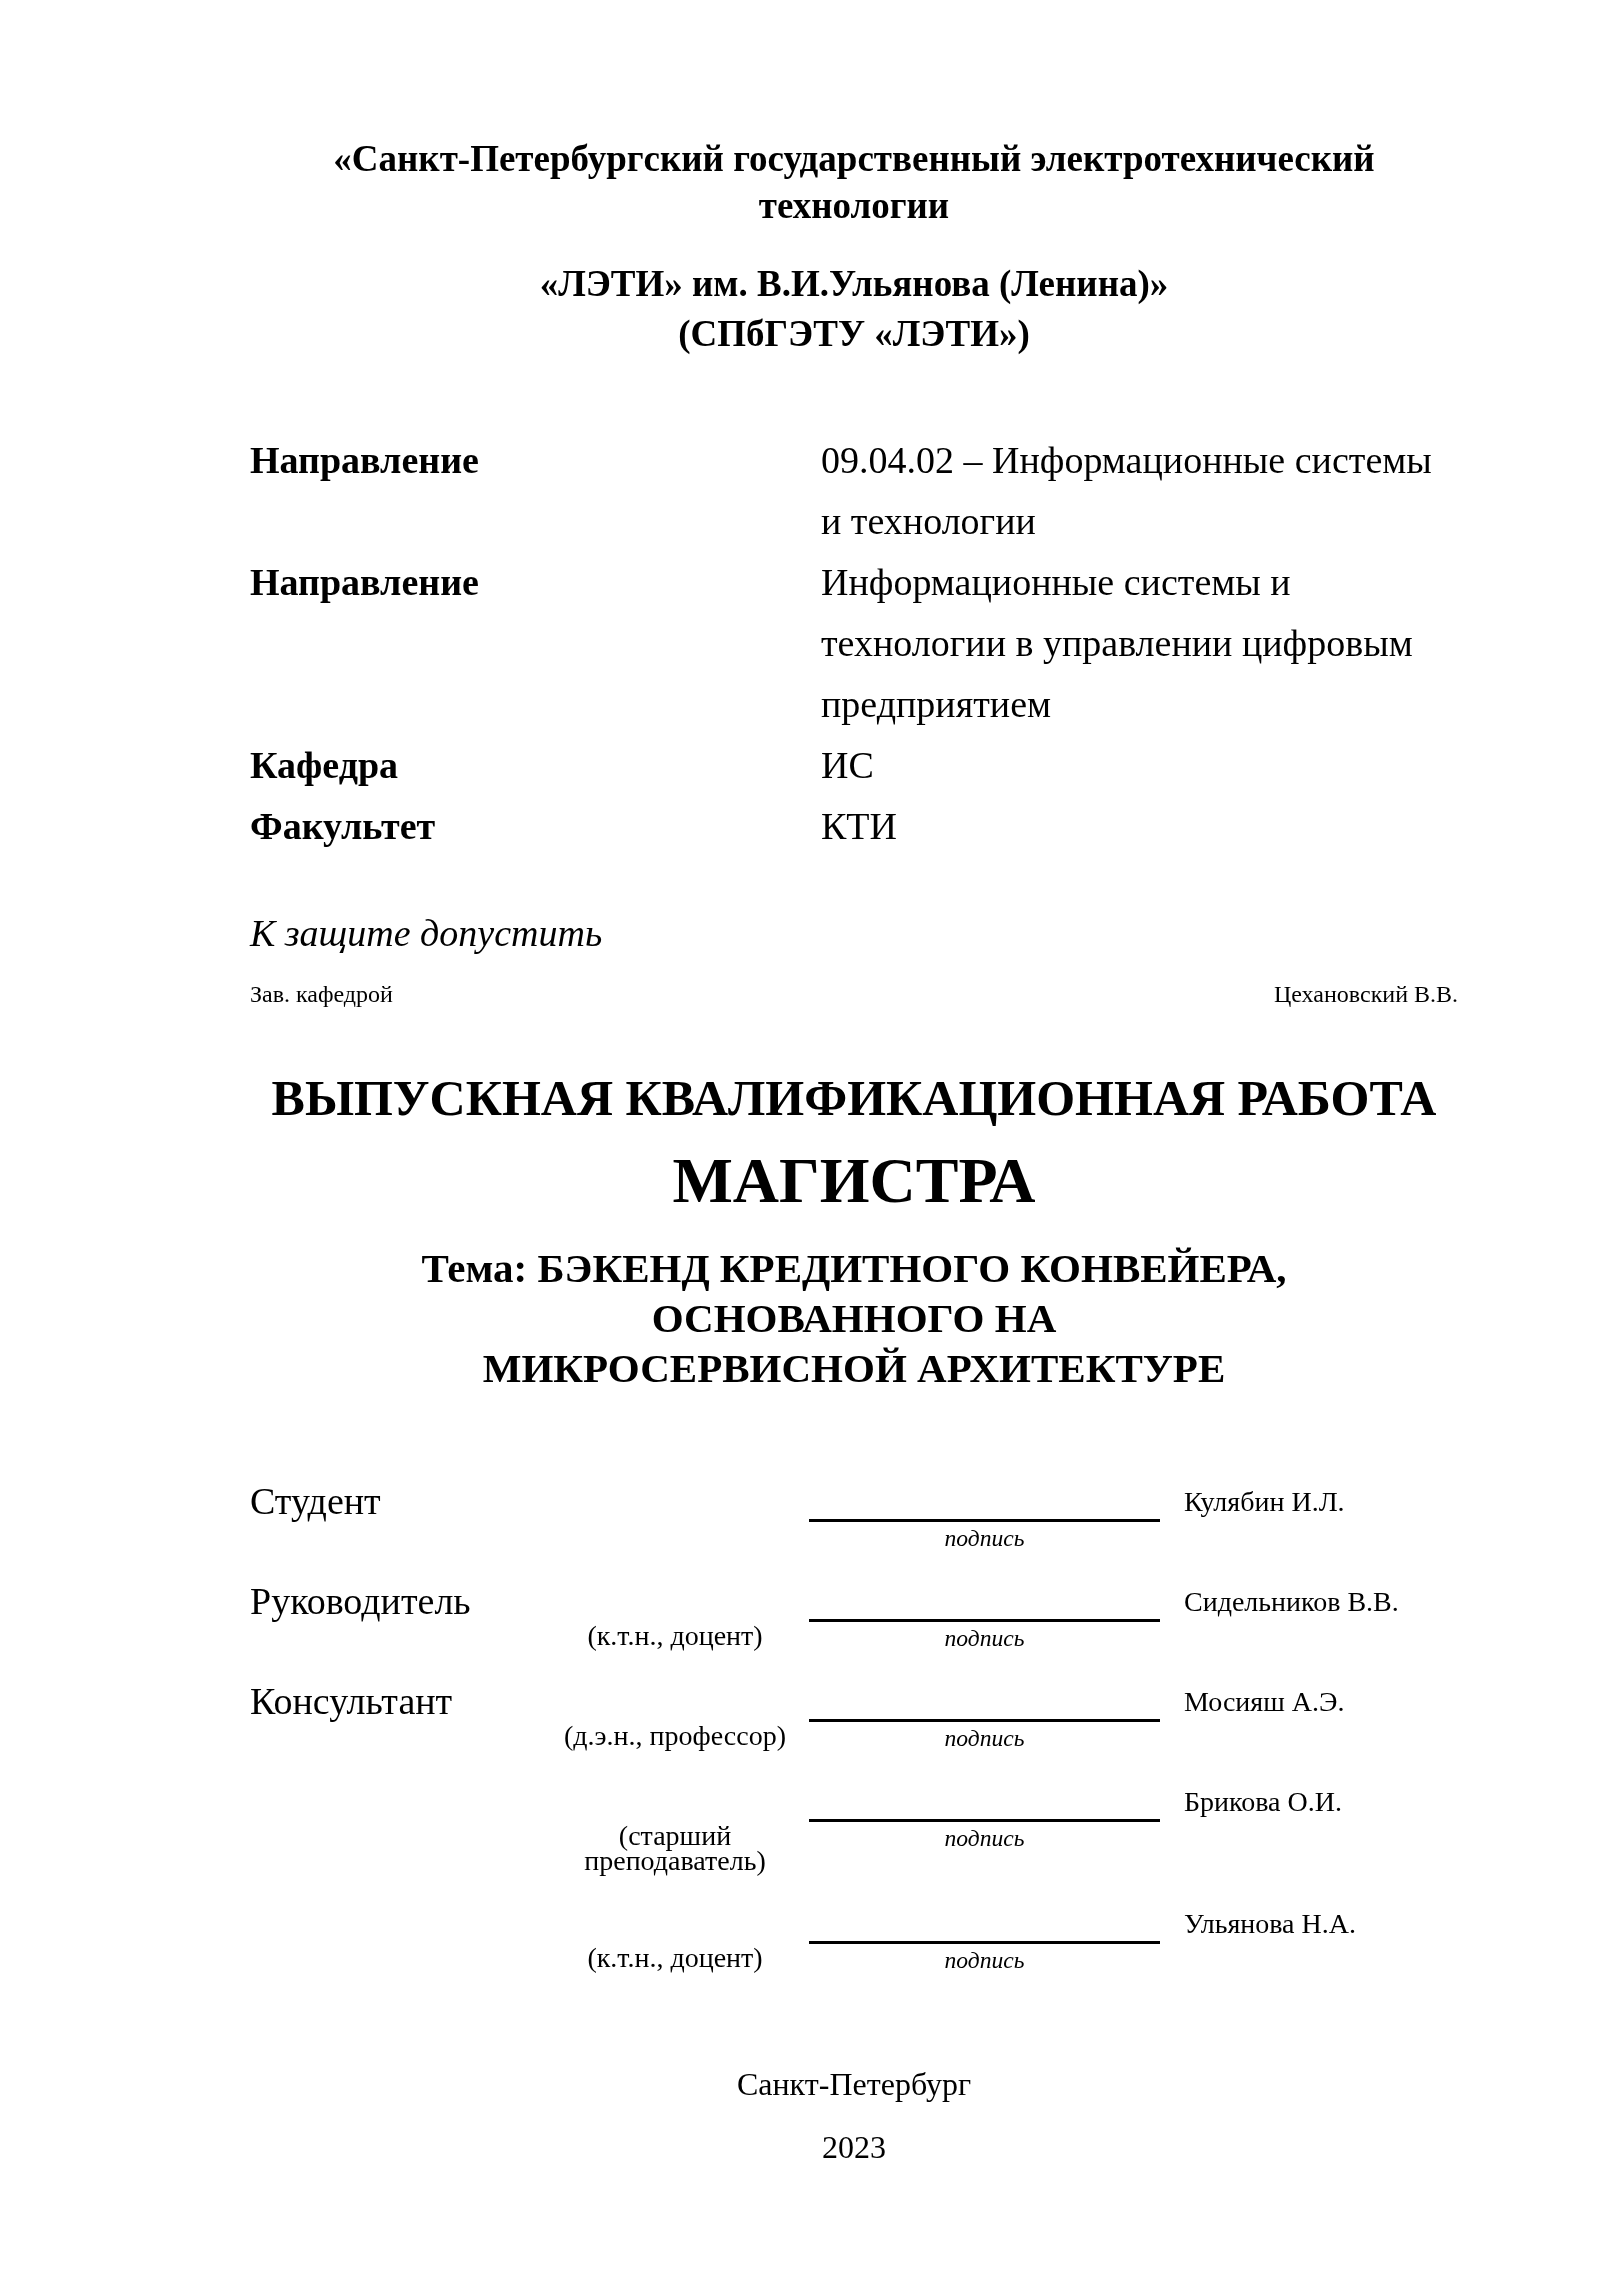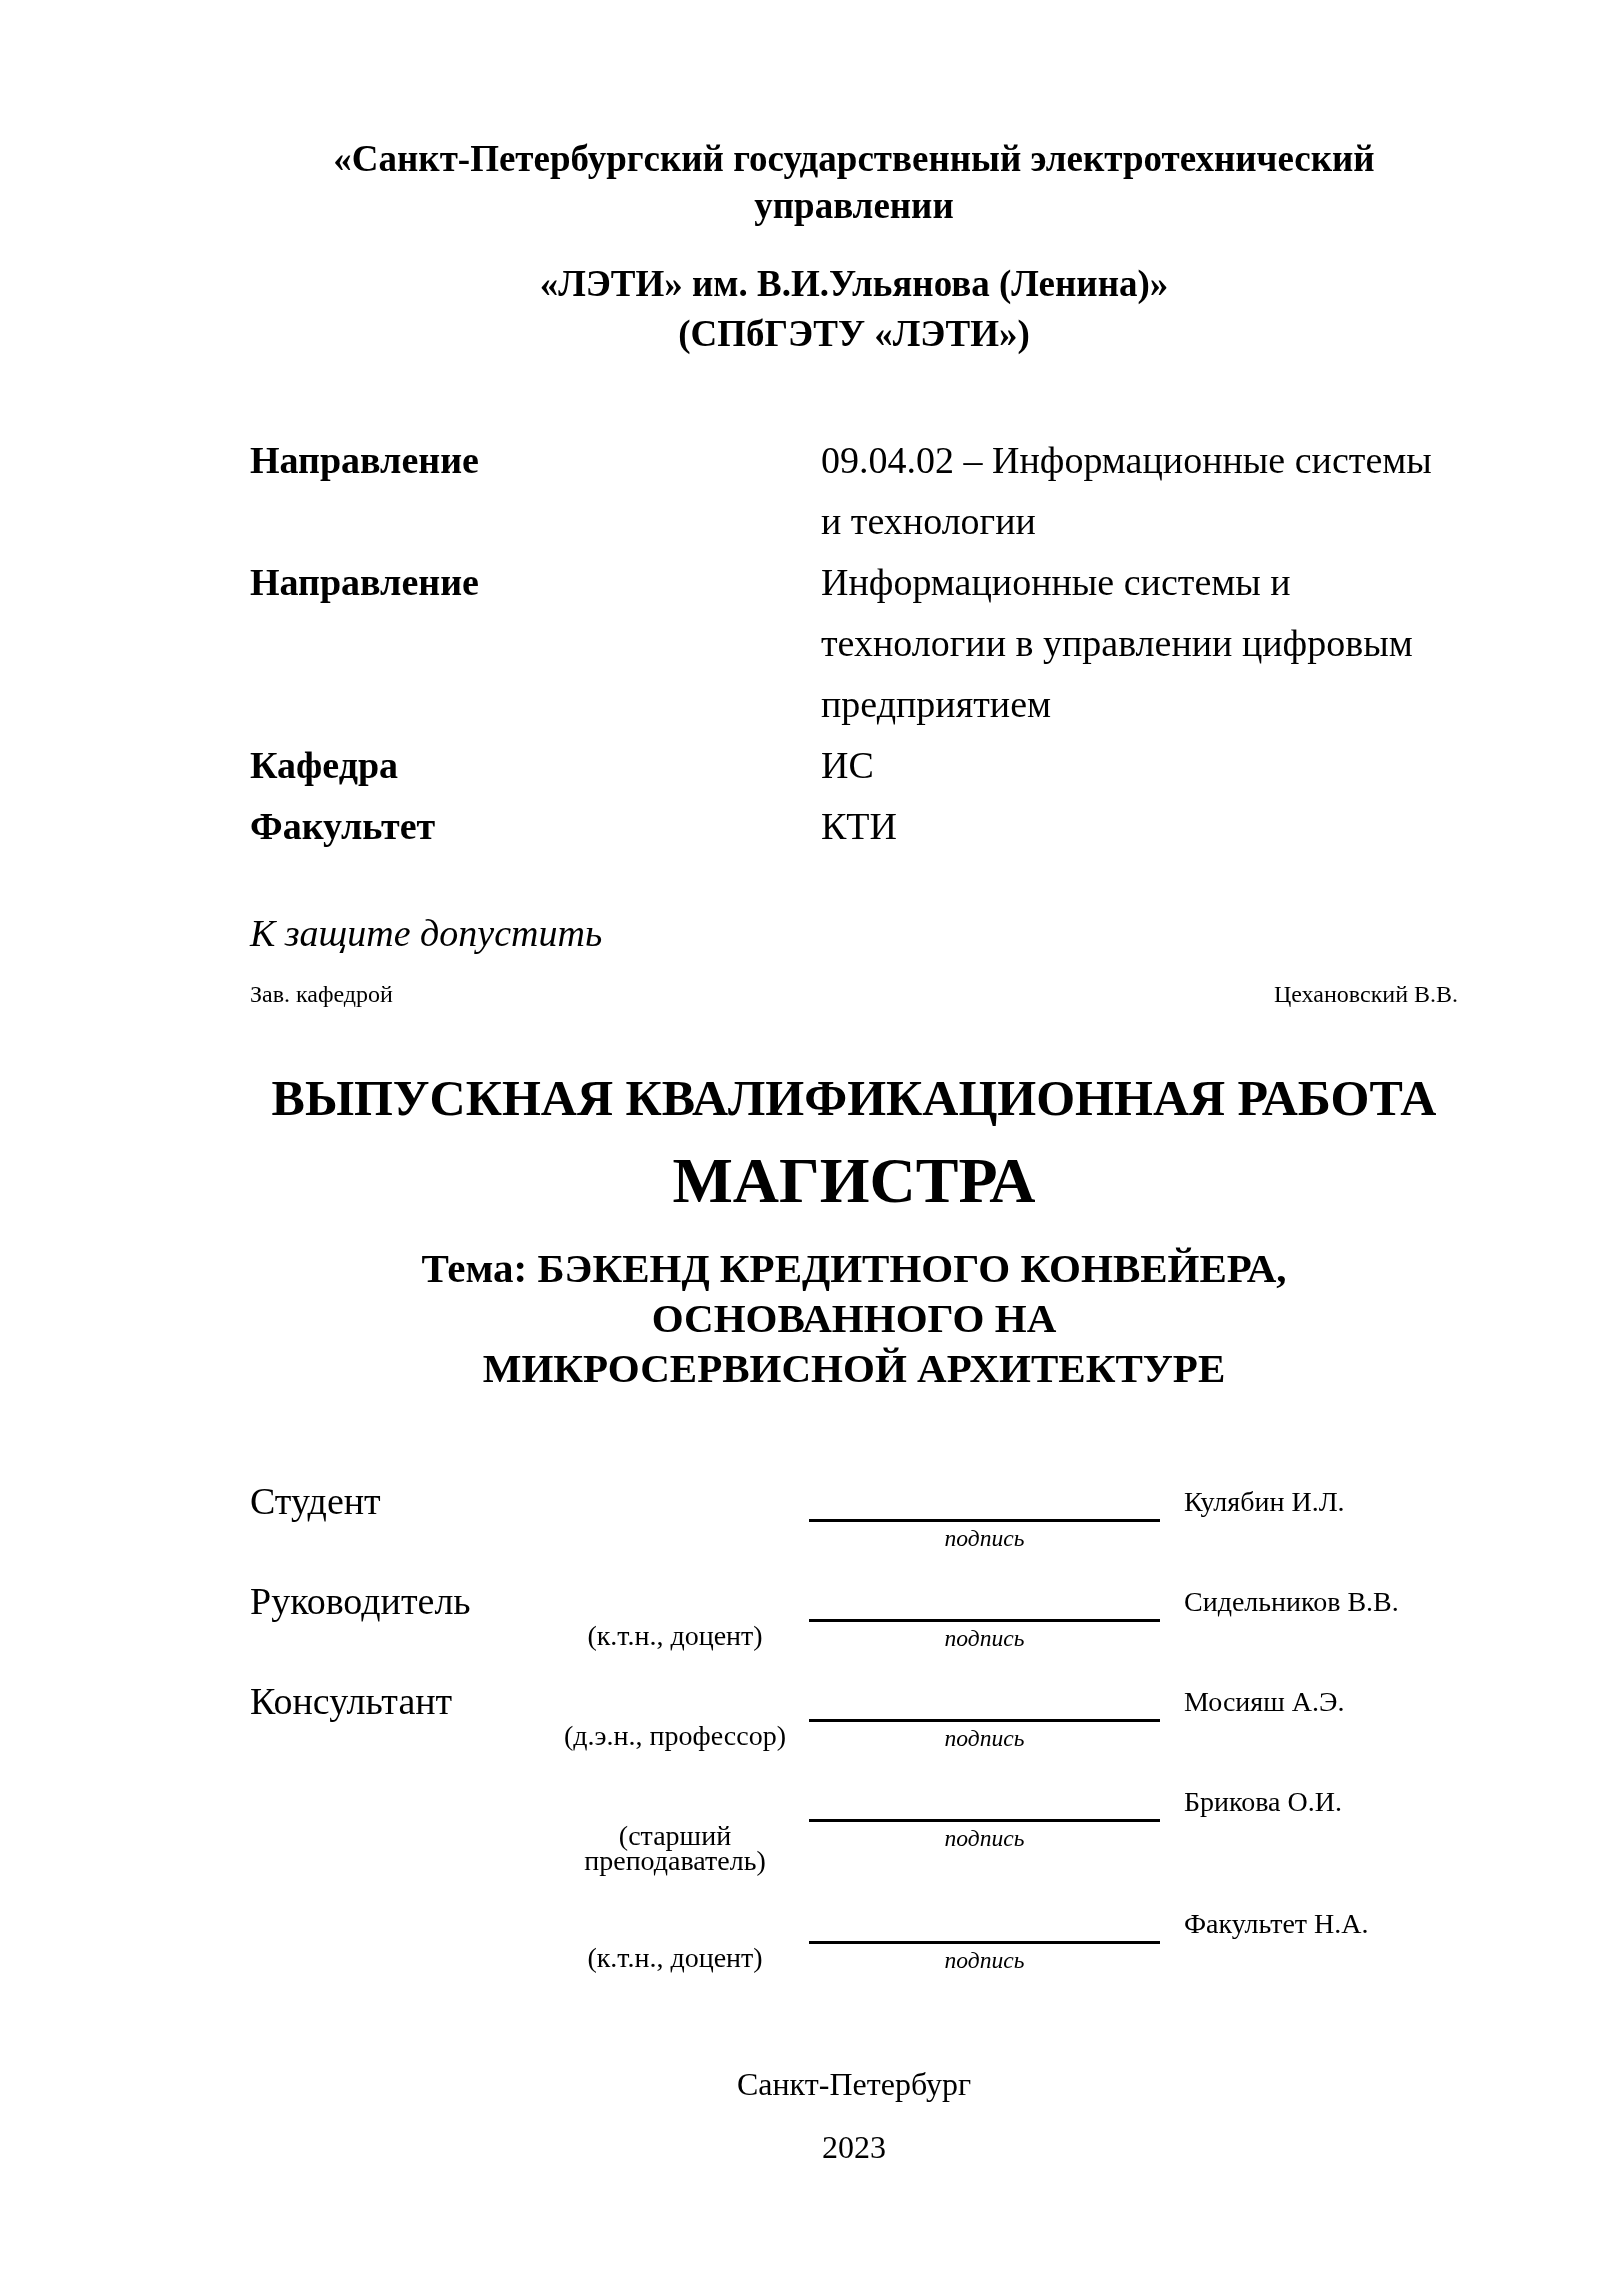--- a/index.html
+++ b/index.html
@@ -102,21 +102,21 @@
   .doc-footer { margin-top: 80px; text-align: center; font-size: 32px; }
   .doc-footer .city { line-height: 63px; }
   .doc-footer .year { line-height: 63px; }
 </style>
 </head>
 <body>
 
 <div class="page">
 
   <div class="doc-header">
-    <div class="h-line1">«Санкт-Петербургский государственный электротехнический управлении</div>
+    <div class="h-line1">«Санкт-Петербургский государственный электротехнический технологии</div>
     <div class="h-line2">«ЛЭТИ» им. В.И.Ульянова (Ленина)»</div>
     <div class="h-line3">(СПбГЭТУ «ЛЭТИ»)</div>
   </div>
 
   <div class="fields">
     <div class="field-row">
       <div class="field-label">Направление</div>
       <div class="field-value">09.04.02 – Информационные системы и технологии</div>
     </div>
     <div class="field-row">
@@ -193,21 +193,21 @@
       <div class="sig-name">Брикова О.И.</div>
     </div>
 
     <div class="sig-row">
       <div class="sig-role"></div>
       <div class="sig-qual">(к.т.н., доцент)</div>
       <div class="sig-field">
         <div class="sig-line"></div>
         <div class="sig-caption">подпись</div>
       </div>
-      <div class="sig-name">Факультет Н.А.</div>
+      <div class="sig-name">Ульянова Н.А.</div>
     </div>
 
   </div>
 
   <div class="doc-footer">
     <div class="city">Санкт-Петербург</div>
     <div class="year">2023</div>
   </div>
 
 </div>

